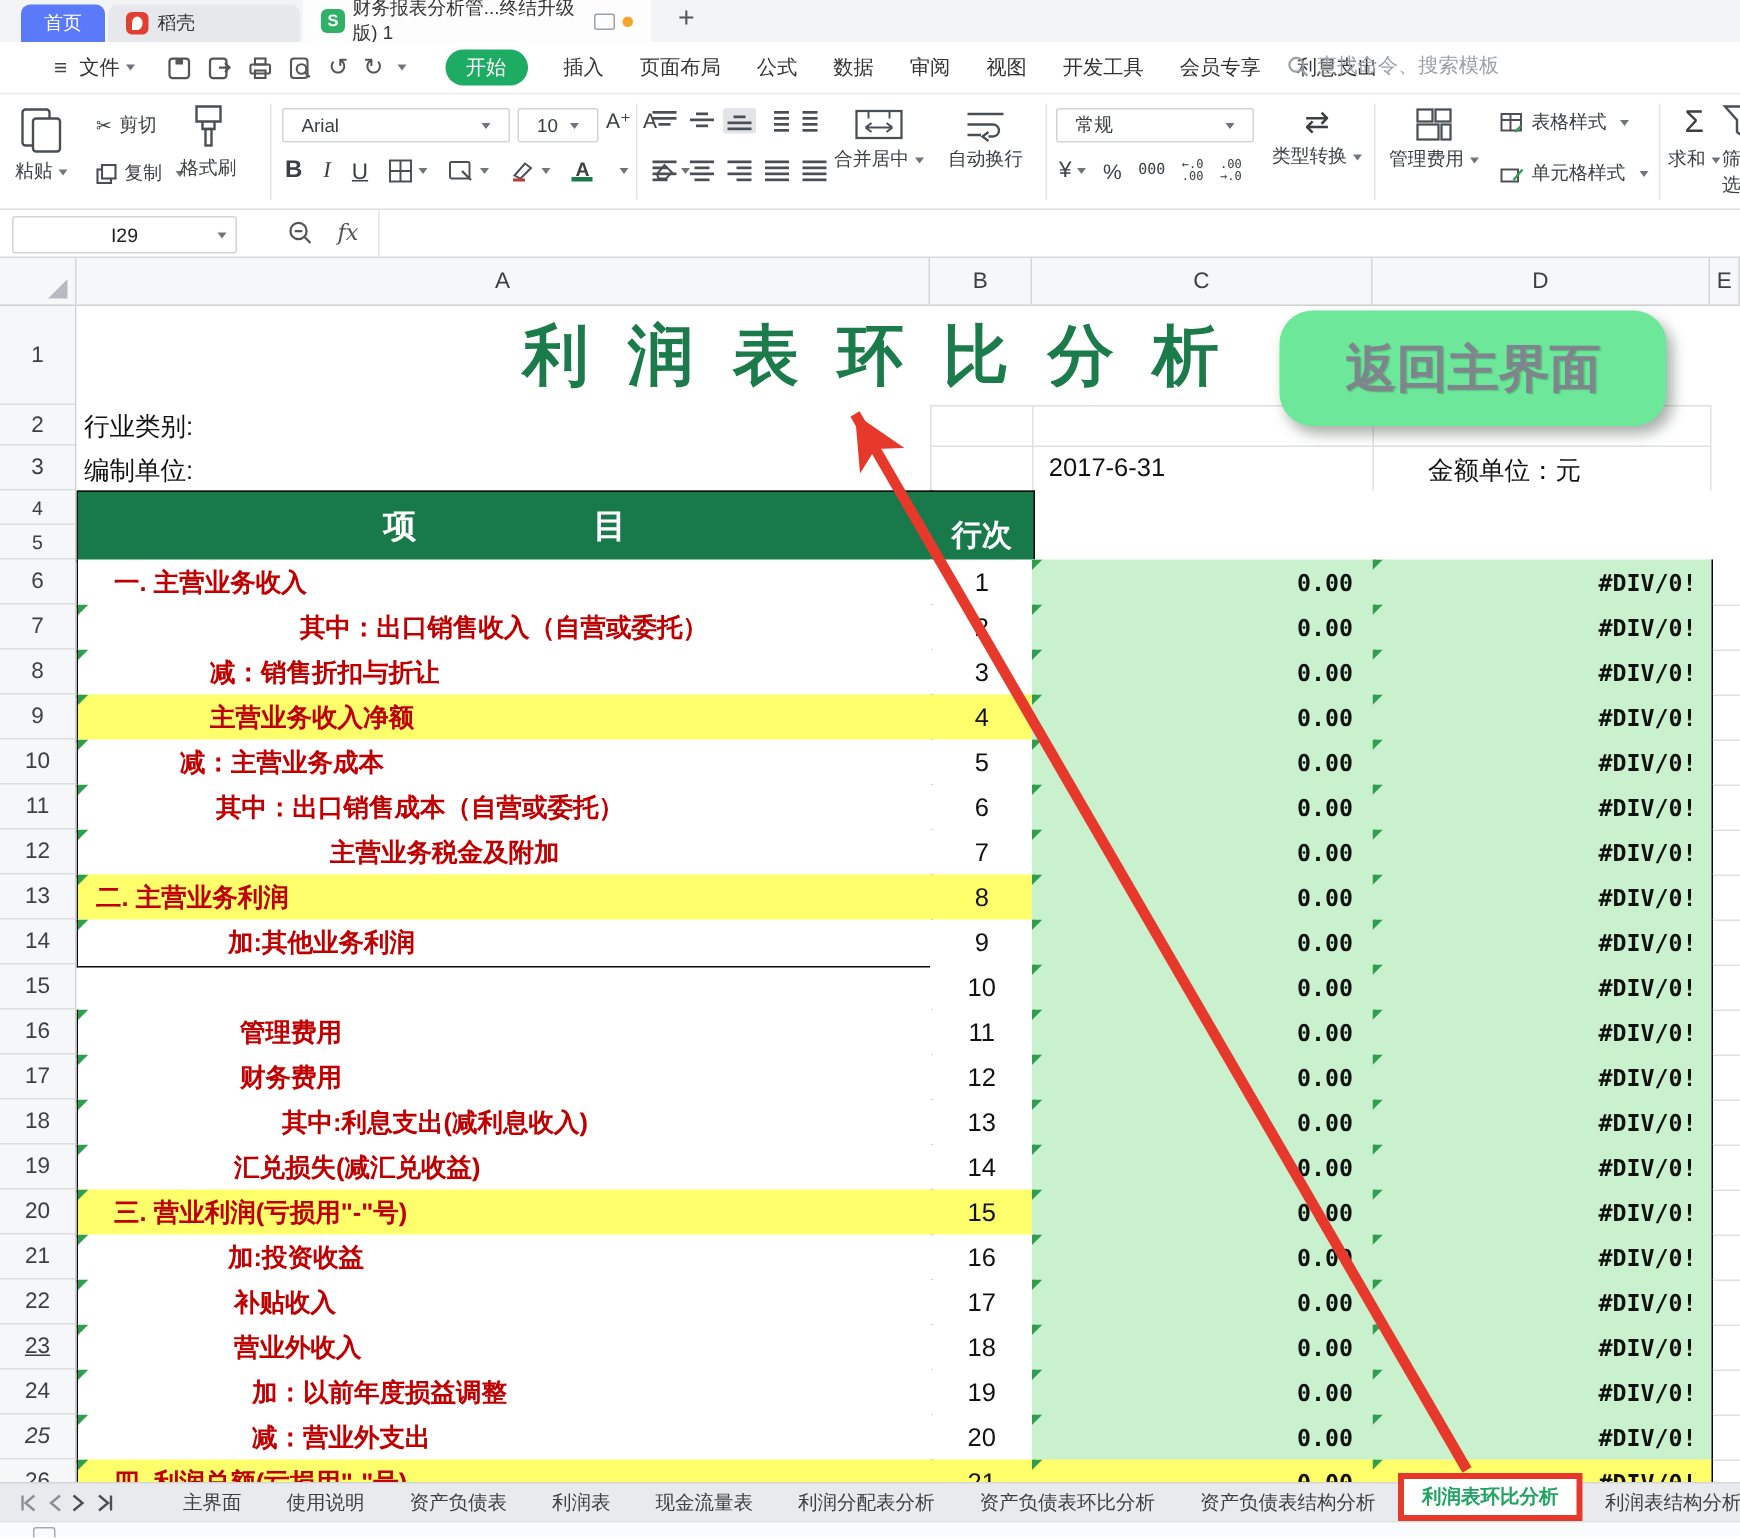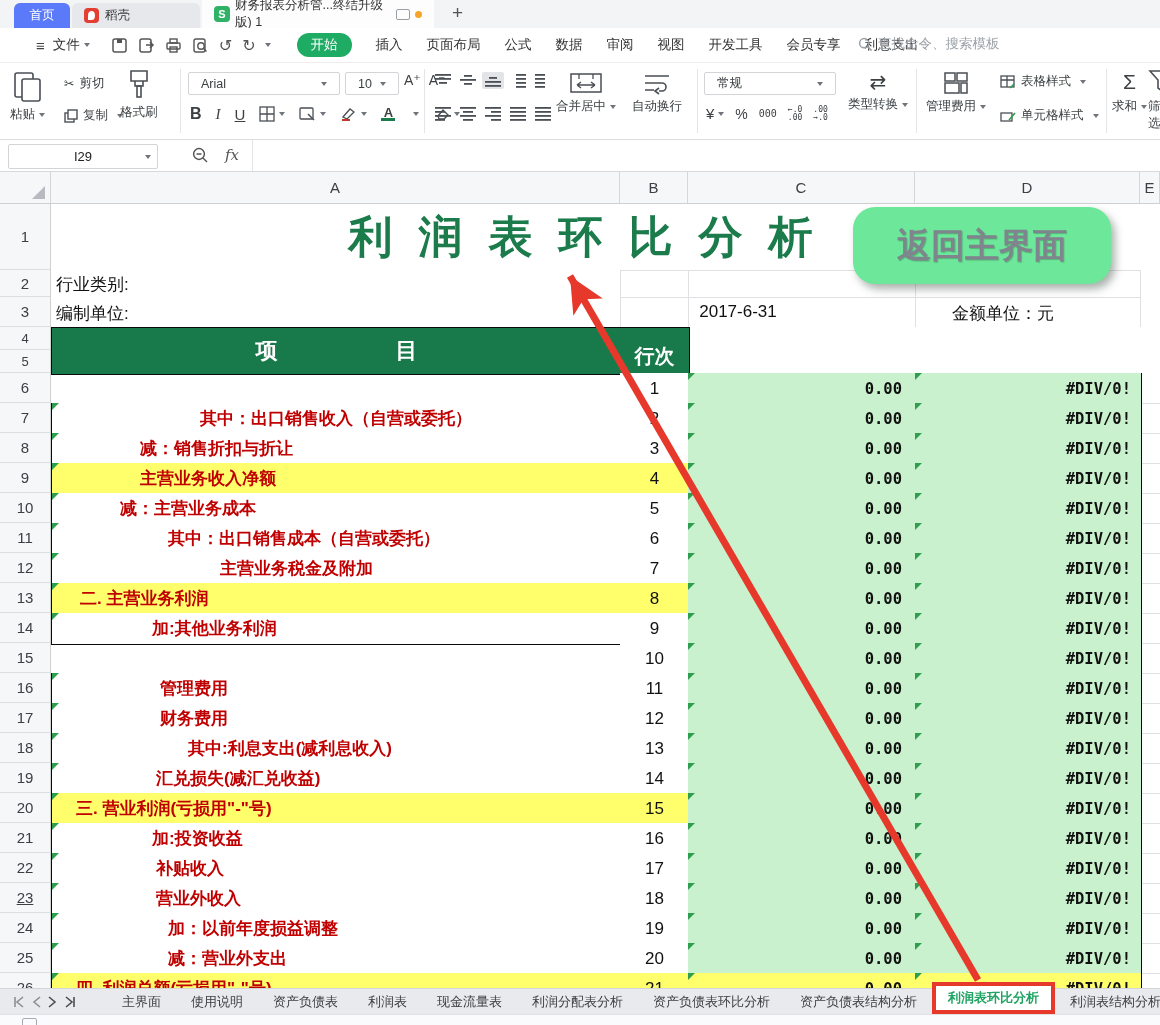--- a/index.html
+++ b/index.html
@@ -464,36 +464,39 @@
     <div class="rowhead" style="top: 439px; height: 30px;">15</div>
     <div class="rowhead" style="top: 469px; height: 30px;">16</div>
     <div class="rowhead" style="top: 499px; height: 30px;">17</div>
     <div class="rowhead" style="top: 529px; height: 30px;">18</div>
     <div class="rowhead" style="top: 559px; height: 30px;">19</div>
     <div class="rowhead" style="top: 589px; height: 30px;">20</div>
     <div class="rowhead" style="top: 619px; height: 30px;">21</div>
     <div class="rowhead" style="top: 649px; height: 30px;">22</div>
     <div class="rowhead" style="top: 679px; height: 30px; text-decoration: underline;">23</div>
     <div class="rowhead" style="top: 709px; height: 30px;">24</div>
-    <div class="rowhead" style="top: 739px; height: 30px;">25</div>
+    <div class="rowhead" style="top: 739px; height: 30px; font-style: italic;">25</div>
     <div class="rowhead" style="top: 769px; height: 30px;">26</div>
   </div>
 
 <div id="grid" class="abs">
     <div class="gl" style="left: 569px; top: 66px; width: 1px; height: 57px;"></div>
     <div class="gl" style="left: 637px; top: 66px; width: 1px; height: 57px;"></div>
     <div class="gl" style="left: 864px; top: 66px; width: 1px; height: 57px;"></div>
     <div class="gl" style="left: 1089px; top: 66px; width: 1px; height: 57px;"></div>
     <div class="gl" style="left: 569px; top: 66px; width: 520px; height: 1px;"></div>
     <div class="gl" style="left: 569px; top: 93px; width: 520px; height: 1px;"></div>
     <div class="cell hdrcell" style="left: 0px; top: 123px; width: 571px; height: 48px; justify-content: center; gap: 118px; font-size: 22px; border-left: 1.6px solid rgb(10, 10, 10); border-top: 1.6px solid rgb(10, 10, 10);">
       <span>项</span>
       <span>目</span>
     </div>
     <div class="cell hdrcell" style="left: 569px; top: 123px; width: 70px; height: 48px; justify-content: center; font-size: 20px; border-top: 1.6px solid rgb(10, 10, 10); align-items: flex-end; padding-bottom: 4px; box-sizing: border-box;">行次</div>
+    <div class="cell" style="left: 0px; top: 169px; width: 571px; height: 32px; background: rgb(255, 255, 255); border-left: 1.6px solid rgb(10, 10, 10); padding-left: 24px; box-sizing: border-box;">
+      <span class="itemtxt" style="font-weight:bold;">一. 主营业务收入</span>
+    </div>
     <div class="cell" style="left: 569px; top: 169px; width: 70px; height: 32px; background: rgb(255, 255, 255); justify-content: center; font-size: 17px; color: rgb(17, 17, 17);">1</div>
     <div class="cell tri-err" style="left: 637px; top: 169px; width: 229px; height: 32px; background: var(--cell-green); justify-content: flex-end; padding-right: 14px; box-sizing: border-box;">
       <span class="numtxt">0.00</span>
     </div>
     <div class="cell tri-err" style="left: 864px; top: 169px; width: 227px; height: 32px; background: var(--cell-green); justify-content: flex-end; padding-right: 10px; box-sizing: border-box;">
       <span class="numtxt">#DIV/0!</span>
     </div>
     <div class="gl" style="left: 1091px; top: 199px; width: 18px; height: 1px;"></div>
     <div class="cell tri-err" style="left: 0px; top: 199px; width: 571px; height: 32px; background: rgb(255, 255, 255); border-left: 1.6px solid rgb(10, 10, 10); padding-left: 148px; box-sizing: border-box;">
       <span class="itemtxt" style="">其中：出口销售收入（自营或委托）</span>
@@ -532,21 +535,21 @@
       <span class="itemtxt" style="">减：主营业务成本</span>
     </div>
     <div class="cell" style="left: 569px; top: 289px; width: 70px; height: 32px; background: rgb(255, 255, 255); justify-content: center; font-size: 17px; color: rgb(17, 17, 17);">5</div>
     <div class="cell tri-err" style="left: 637px; top: 289px; width: 229px; height: 32px; background: var(--cell-green); justify-content: flex-end; padding-right: 14px; box-sizing: border-box;">
       <span class="numtxt">0.00</span>
     </div>
     <div class="cell tri-err" style="left: 864px; top: 289px; width: 227px; height: 32px; background: var(--cell-green); justify-content: flex-end; padding-right: 10px; box-sizing: border-box;">
       <span class="numtxt">#DIV/0!</span>
     </div>
     <div class="gl" style="left: 1091px; top: 319px; width: 18px; height: 1px;"></div>
-    <div class="cell tri-err" style="left: 0px; top: 319px; width: 571px; height: 32px; background: rgb(255, 255, 255); border-left: 1.6px solid rgb(10, 10, 10); padding-left: 116px; box-sizing: border-box;">
+    <div class="cell tri-err" style="left: 0px; top: 319px; width: 571px; height: 32px; background: rgb(255, 255, 255); border-left: 1.6px solid rgb(10, 10, 10); padding-left: 92px; box-sizing: border-box;">
       <span class="itemtxt" style="">其中：出口销售成本（自营或委托）</span>
     </div>
     <div class="cell" style="left: 569px; top: 319px; width: 70px; height: 32px; background: rgb(255, 255, 255); justify-content: center; font-size: 17px; color: rgb(17, 17, 17);">6</div>
     <div class="cell tri-err" style="left: 637px; top: 319px; width: 229px; height: 32px; background: var(--cell-green); justify-content: flex-end; padding-right: 14px; box-sizing: border-box;">
       <span class="numtxt">0.00</span>
     </div>
     <div class="cell tri-err" style="left: 864px; top: 319px; width: 227px; height: 32px; background: var(--cell-green); justify-content: flex-end; padding-right: 10px; box-sizing: border-box;">
       <span class="numtxt">#DIV/0!</span>
     </div>
     <div class="gl" style="left: 1091px; top: 349px; width: 18px; height: 1px;"></div>
@@ -554,21 +557,21 @@
       <span class="itemtxt" style="">主营业务税金及附加</span>
     </div>
     <div class="cell" style="left: 569px; top: 349px; width: 70px; height: 32px; background: rgb(255, 255, 255); justify-content: center; font-size: 17px; color: rgb(17, 17, 17);">7</div>
     <div class="cell tri-err" style="left: 637px; top: 349px; width: 229px; height: 32px; background: var(--cell-green); justify-content: flex-end; padding-right: 14px; box-sizing: border-box;">
       <span class="numtxt">0.00</span>
     </div>
     <div class="cell tri-err" style="left: 864px; top: 349px; width: 227px; height: 32px; background: var(--cell-green); justify-content: flex-end; padding-right: 10px; box-sizing: border-box;">
       <span class="numtxt">#DIV/0!</span>
     </div>
     <div class="gl" style="left: 1091px; top: 379px; width: 18px; height: 1px;"></div>
-    <div class="cell tri-err" style="left: 0px; top: 379px; width: 571px; height: 32px; background: var(--row-yellow); border-left: 1.6px solid rgb(10, 10, 10); padding-left: 28px; box-sizing: border-box;">
+    <div class="cell tri-err" style="left: 0px; top: 379px; width: 571px; height: 32px; background: var(--row-yellow); border-left: 1.6px solid rgb(10, 10, 10); padding-left: 12px; box-sizing: border-box;">
       <span class="itemtxt" style="font-weight:bold;">二. 主营业务利润</span>
     </div>
     <div class="cell" style="left: 569px; top: 379px; width: 70px; height: 32px; background: var(--row-yellow); justify-content: center; font-size: 17px; color: rgb(17, 17, 17);">8</div>
     <div class="cell tri-err" style="left: 637px; top: 379px; width: 229px; height: 32px; background: var(--cell-green); justify-content: flex-end; padding-right: 14px; box-sizing: border-box;">
       <span class="numtxt">0.00</span>
     </div>
     <div class="cell tri-err" style="left: 864px; top: 379px; width: 227px; height: 32px; background: var(--cell-green); justify-content: flex-end; padding-right: 10px; box-sizing: border-box;">
       <span class="numtxt">#DIV/0!</span>
     </div>
     <div class="gl" style="left: 1091px; top: 409px; width: 18px; height: 1px;"></div>

